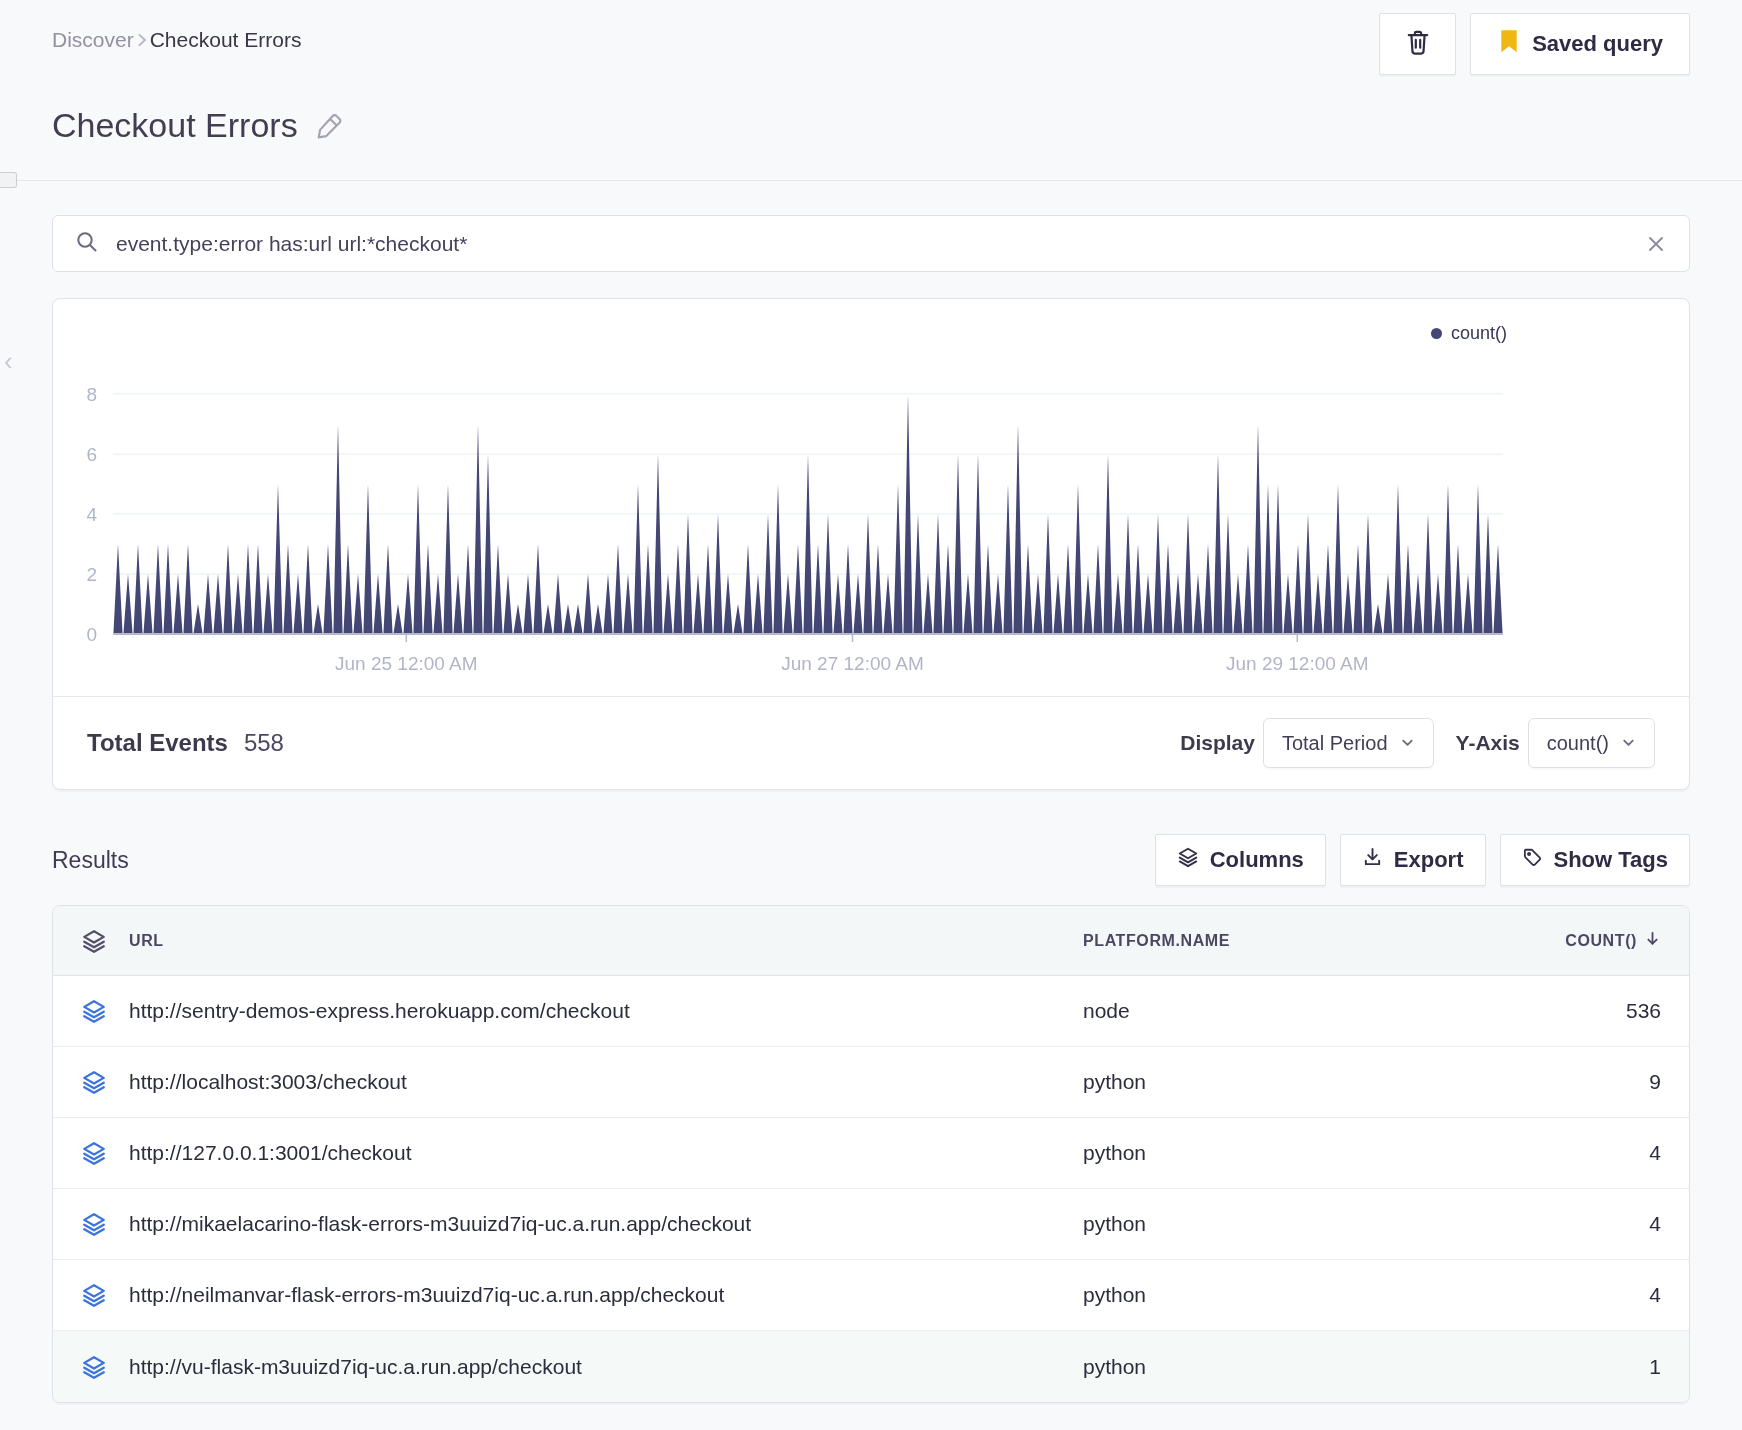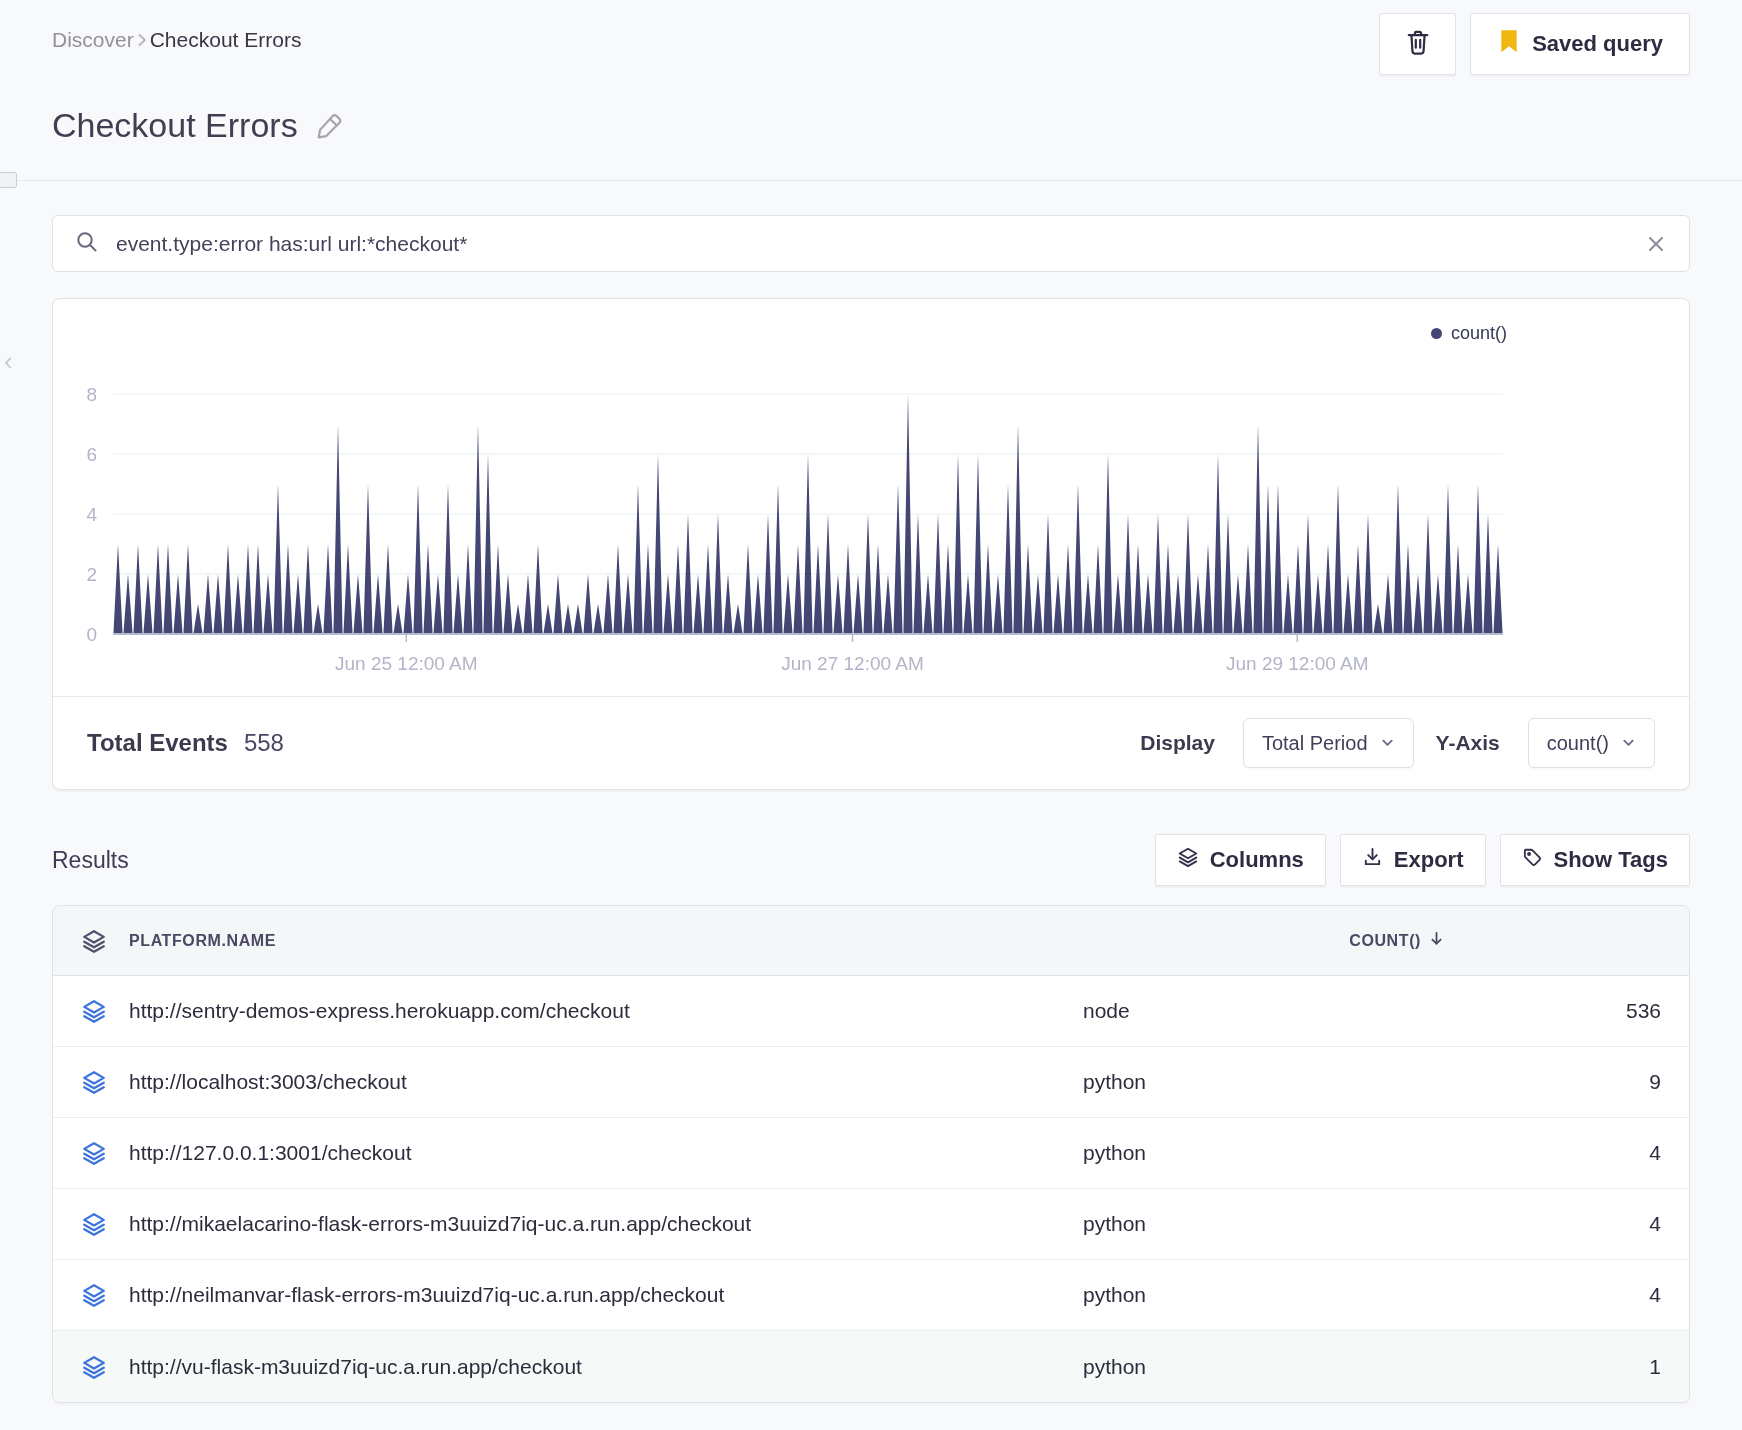--- a/index.html
+++ b/index.html
@@ -55,21 +55,21 @@
   .chart-svg-wrap { position:absolute; left:0; top:50px; }
   .chart-footer { position:absolute; left:0; right:0; bottom:0; height:93px;
     border-top:1px solid #e7e8ec; display:flex; align-items:center; padding:0 34px; }
   .total-events { display:flex; align-items:flex-start; gap:16px; font-size:24px; }
   .total-events-label { font-weight:bold; color:#3d3a4e; }
   .total-events-value { color:#4a4762; }
   .footer-right { margin-left:auto; display:flex; align-items:center; gap:8px; }
   .footer-label { font-size:21px; font-weight:bold; color:#3d3a4e; margin-left:14px; }
   .dropdown { height:50px; background:#fff; border:1px solid #dcdfe6; border-radius:6px;
     display:flex; align-items:center; gap:12px; padding:0 18px; font-size:20px;
-    color:#413e58; font-weight:500; cursor:pointer; box-shadow:0 2px 0 rgba(54,45,89,0.03);margin-left:20px; }
+    color:#413e58; font-weight:500; cursor:pointer; box-shadow:0 2px 0 rgba(54,45,89,0.03); }
 
   
   .results-header { left:52px; right:52px; top:834px; display:flex; align-items:center; }
   .results-title { font-size:23px; font-weight:normal; color:#403b55; }
   .results-actions { margin-left:auto; display:flex; gap:14px; }
   .small-btn { height:52px; padding:0 21px; font-size:22px; }
 
   
   .results-table { left:52px; right:52px; top:905px; height:498px; background:#fff;
     border:1px solid #dfe1e8; border-radius:8px; overflow:hidden; box-shadow:0 2px 0 rgba(54,45,89,0.03); }
@@ -251,20 +251,21 @@
   <div class="thead">
     <div class="cell-icon">
       <svg width="26" height="26" viewBox="0 0 24 24">
           <g fill="none" stroke="#54506b" stroke-width="2.1" stroke-linecap="round" stroke-linejoin="round">
             <path d="M12 3 L21 8.2 12 13.4 3 8.2 Z"></path>
             <path d="M3 12.6 L12 17.8 21 12.6"></path>
             <path d="M3 16.8 L12 22 21 16.8"></path>
           </g>
         </svg>
     </div>
+    <div class="th">URL</div>
     <div class="th">PLATFORM.NAME</div>
     <div class="th th-count">
       <span>COUNT()</span>
       <span>
         <svg width="17" height="19" viewBox="0 0 18 19">
             <g fill="none" stroke="#4b4763" stroke-width="1.9" stroke-linecap="round" stroke-linejoin="round">
               <path d="M9 3.5 V15"></path>
               <path d="M4.6 10.6 L9 15 13.4 10.6"></path>
             </g>
           </svg>

